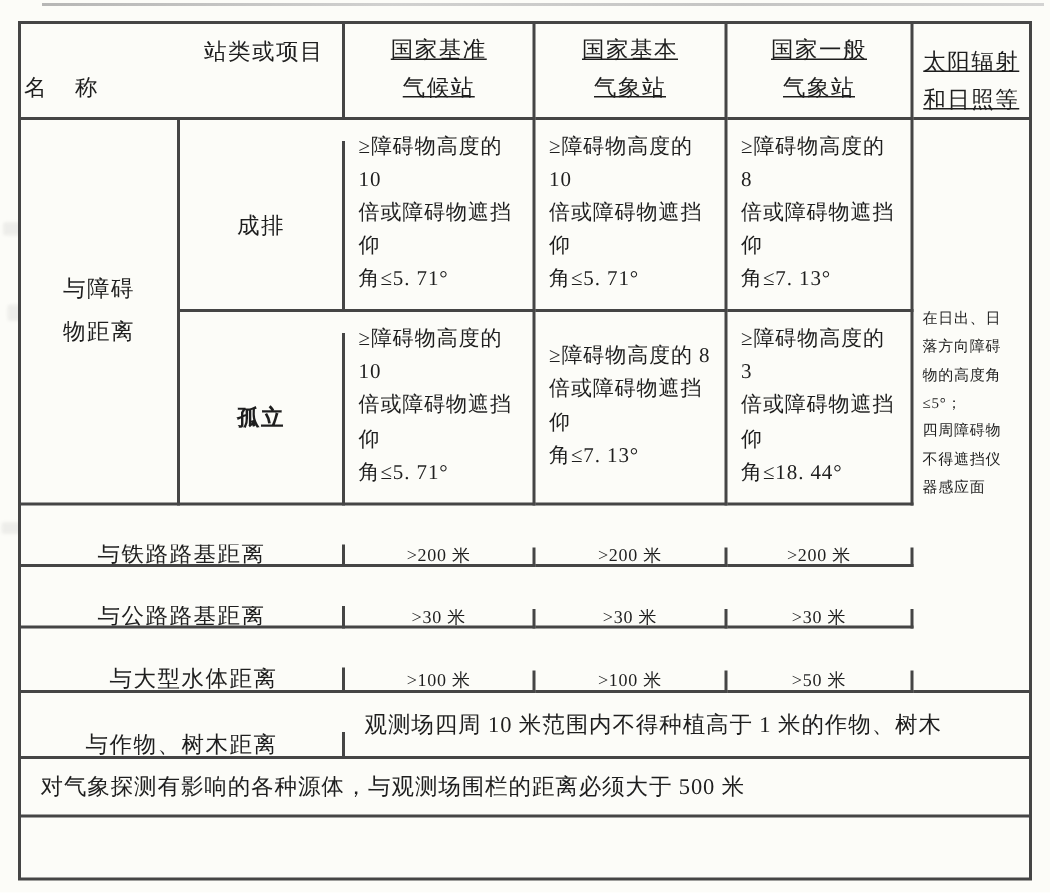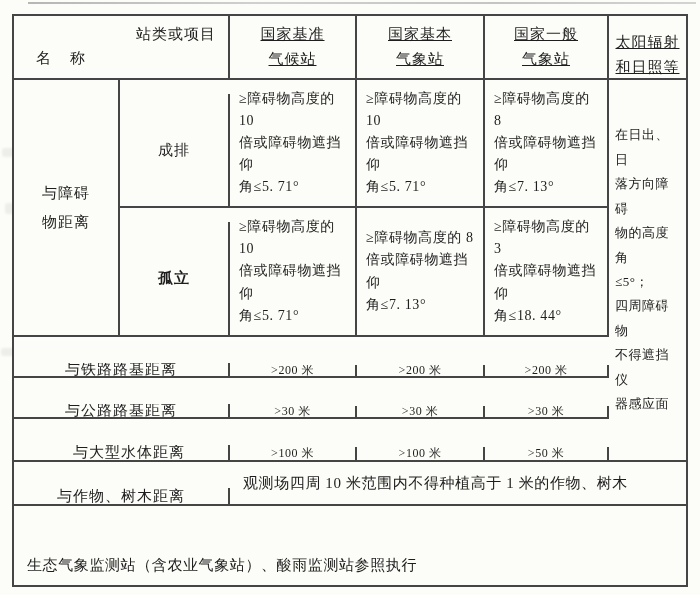--- a/index.html
+++ b/index.html
@@ -49,30 +49,30 @@
     box-sizing:border-box;
     font-size:15px;
     overflow:hidden;
   }
   .no-br{border-right:none;}
   .no-bb{border-bottom:none;}
   .pre{white-space:pre-line;}
   .head{line-height:1.7;letter-spacing:1px;text-decoration:underline;}
   .corner{position:relative;}
   .corner-top{position:absolute;top:9px;right:12px;letter-spacing:1px;}
-  .corner-bottom{position:absolute;bottom:10px;left:22px;letter-spacing:2px;}
+  .corner-bottom{position:absolute;bottom:10px;left:2px;letter-spacing:2px;}
   .obstacle-label{line-height:1.9;letter-spacing:1px;}
   .sub-label{letter-spacing:1px;margin-top:14px;}
   .req{
     justify-content:flex-start;text-align:left;
     padding:0 9px;font-size:14px;line-height:1.58;letter-spacing:.6px;
   }
   .sun{
     justify-content:flex-start;text-align:left;
-    padding:0 6px;font-size:13px;line-height:1.88;letter-spacing:.5px;
+    padding:0 6px;font-size:10px;line-height:1.88;letter-spacing:.5px;
   }
   .rowlabel{letter-spacing:1px;margin-top:26px;}
   .val{font-size:12px;letter-spacing:.5px;margin-top:28px;}
   .content-left{
     justify-content:flex-start;text-align:right;
     padding-left:13px;letter-spacing:.6px;
   }
 </style>
 </head>
 <body>
@@ -142,16 +142,16 @@
     <div class="cell val" style="grid-column:5/6;grid-row:5;">&gt;30 米</div>
 
     <div class="cell rowlabel" style="grid-column:1/3;grid-row:6;padding-left:16px;">与大型水体距离</div>
     <div class="cell val" style="grid-column:3/4;grid-row:6;">&gt;100 米</div>
     <div class="cell val" style="grid-column:4/5;grid-row:6;">&gt;100 米</div>
     <div class="cell val" style="grid-column:5/6;grid-row:6;">&gt;50 米</div>
 
     <div class="cell rowlabel" style="grid-column:1/3;grid-row:7;">与作物、树木距离</div>
     <div class="cell content-left no-br" style="grid-column:3/7;grid-row:7;">观测场四周 10 米范围内不得种植高于 1 米的作物、树木</div>
 
-    <div class="cell content-left no-br no-bb" style="grid-column:1/7;grid-row:9;">生态气象监测站（含农业气象站）、酸雨监测站参照执行</div>
+    <div class="cell content-left no-br" style="grid-column:1/7;grid-row:8;">对气象探测有影响的各种源体，与观测场围栏的距离必须大于 500 米</div>
 
   </div>
 </div>
 
 </body></html>

